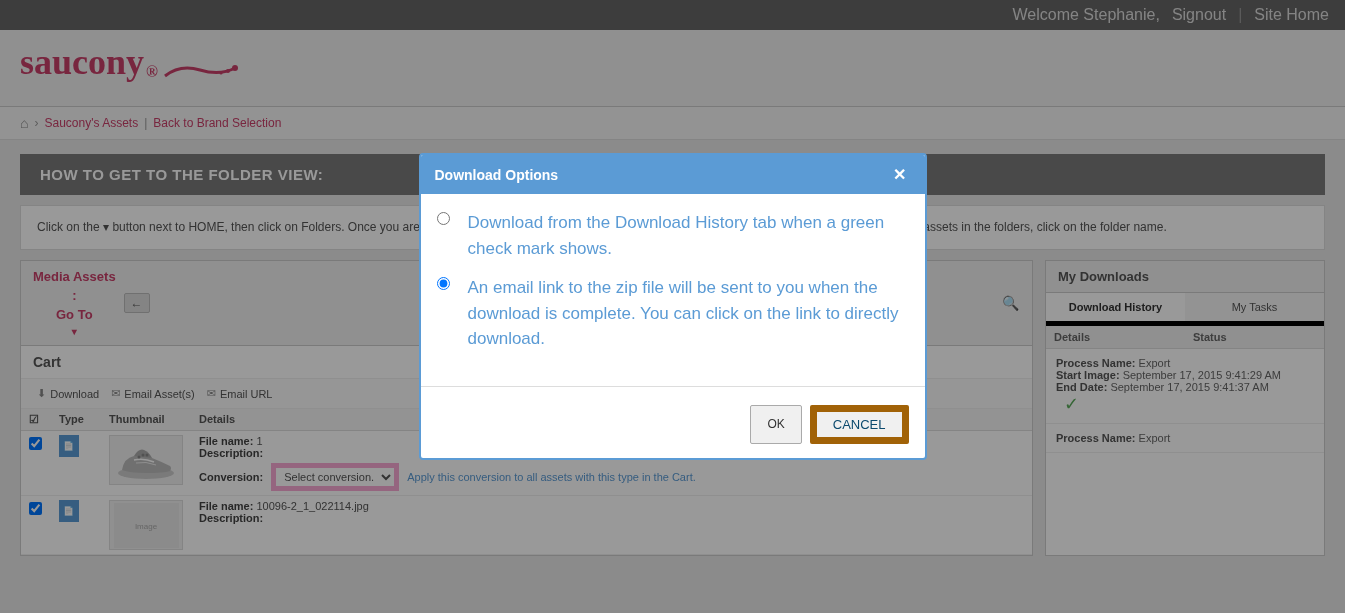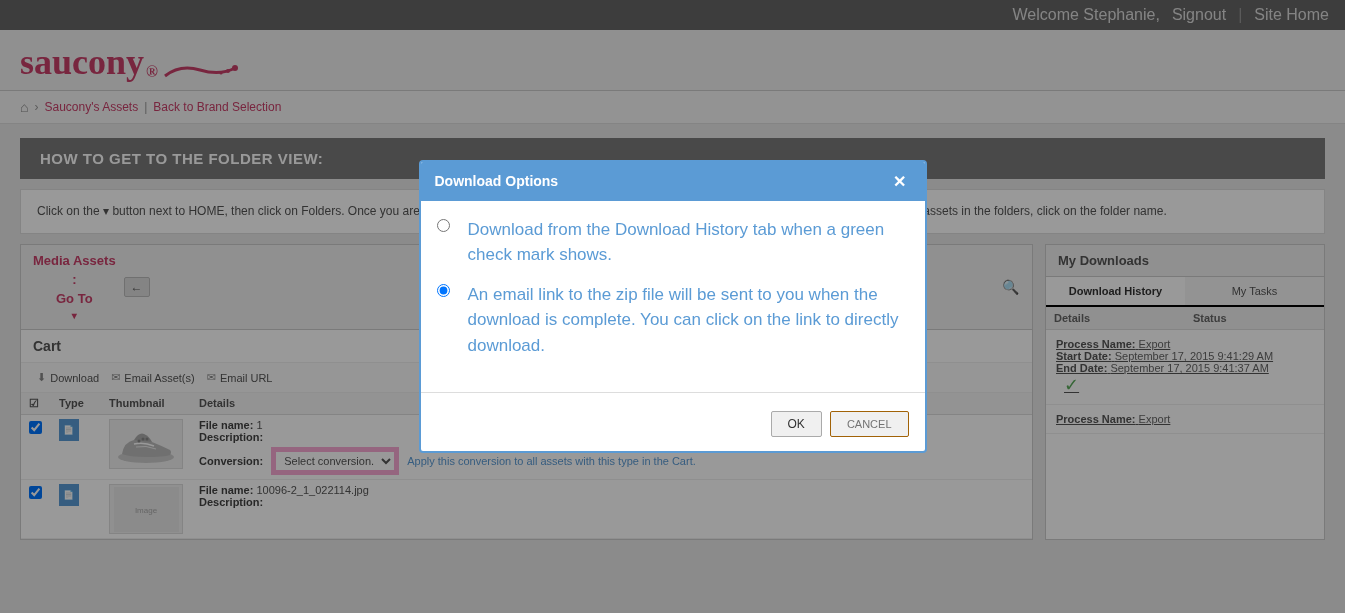--- a/index.html
+++ b/index.html
@@ -15,21 +15,21 @@
       justify-content: flex-end;
       gap: 12px;
       align-items: center;
     }
     .top-bar a { color: #ddd; text-decoration: none; }
     .top-bar-separator { color: #999; }
 
     
     .header {
       background: #f0f0f0;
-      padding: 14px 20px 10px 20px;
+      padding: 14px 20px 26px 20px;
       border-bottom: 1px solid #ccc;
     }
     .logo-text {
       font-size: 36px;
       font-weight: bold;
       color: #c9406a;
       font-family: Georgia, serif;
       display: flex;
       align-items: flex-end;
       gap: 2px;
@@ -195,21 +195,21 @@
     .right-panel-title {
       background: #f0f0f0;
       padding: 8px 12px;
       font-size: 13px;
       font-weight: bold;
       color: #555;
       border-bottom: 1px solid #ccc;
     }
     .tabs {
       display: flex;
-      border-bottom: 2px solid #000000;
+      border-bottom: 5px solid #000000;
     }
     .tab {
       flex: 1;
       padding: 7px 8px;
       font-size: 11px;
       text-align: center;
       cursor: pointer;
       border: 1px solid transparent;
       color: #555;
       background: #f5f5f5;
@@ -230,21 +230,20 @@
       padding: 5px 8px;
       font-size: 11px;
       font-weight: bold;
       color: #666;
     }
     .download-item {
       padding: 8px 10px;
       border-bottom: 1px solid #eee;
       font-size: 11px;
       color: #555;
-      text-decoration: underline;
     }
     .download-item .field-label { font-weight: bold; color: #555; }
     .download-item .field-value { color: #666; }
     .check-mark { color: #5aaa5a; font-size: 18px; margin-left: 8px; }
 
     
     .modal-overlay {
       position: fixed;
       top: 0; left: 0; right: 0; bottom: 0;
       background: rgba(0,0,0,0.4);
@@ -306,25 +305,25 @@
       background: #f0f0f0;
       border: 1px solid #aaa;
       padding: 5px 16px;
       cursor: pointer;
       font-size: 12px;
       color: #333;
       border-radius: 2px;
     }
     .modal-cancel-btn {
       background: #f0f0f0;
-      border: 1px solid #a16207;
+      border: 7px solid #a16207;
       padding: 5px 16px;
       cursor: pointer;
-      font-size: 11px;
-      color: #737373;
+      font-size: 13px;
+      color: #0c4a6e;
       border-radius: 2px;
     }
 
     .chevron { font-size: 10px; }
     .checkbox-cell { display: flex; align-items: flex-start; padding-top: 2px; }
     .type-icon {
       width: 20px;
       height: 22px;
       background: #5b9bd5;
       display: flex;
@@ -473,21 +472,21 @@
       <div class="tab-col">Details</div>
       <div class="tab-col">Status</div>
     </div>
 
     <div class="download-item">
       <div>
         <span class="field-label">Process Name:</span>
         <span class="field-value">Export</span>
       </div>
       <div>
-        <span class="field-label">Start Date:</span>
+        <span class="field-label">Start Image:</span>
         <span class="field-value">September 17, 2015 9:41:29 AM</span>
       </div>
       <div>
         <span class="field-label">End Date:</span>
         <span class="field-value">September 17, 2015 9:41:37 AM</span>
       </div>
       <span class="check-mark">✓</span>
     </div>
 
     <div class="download-item">

